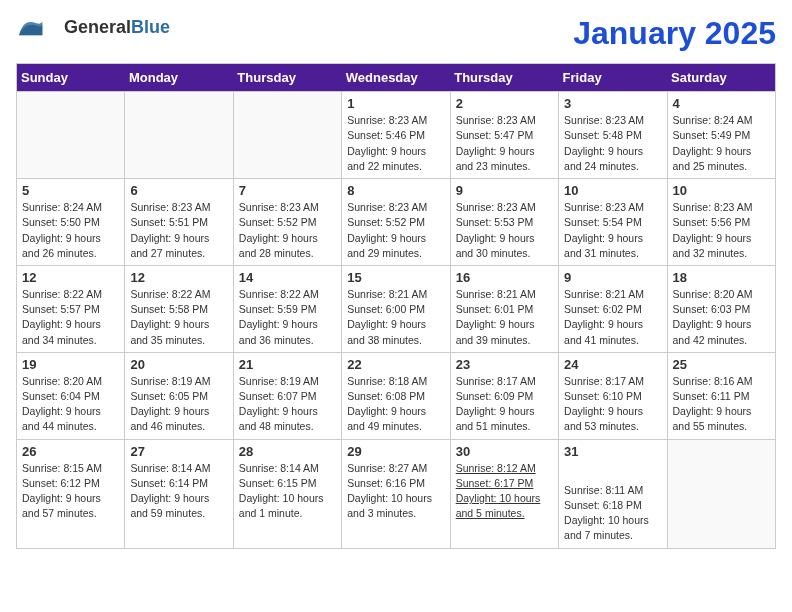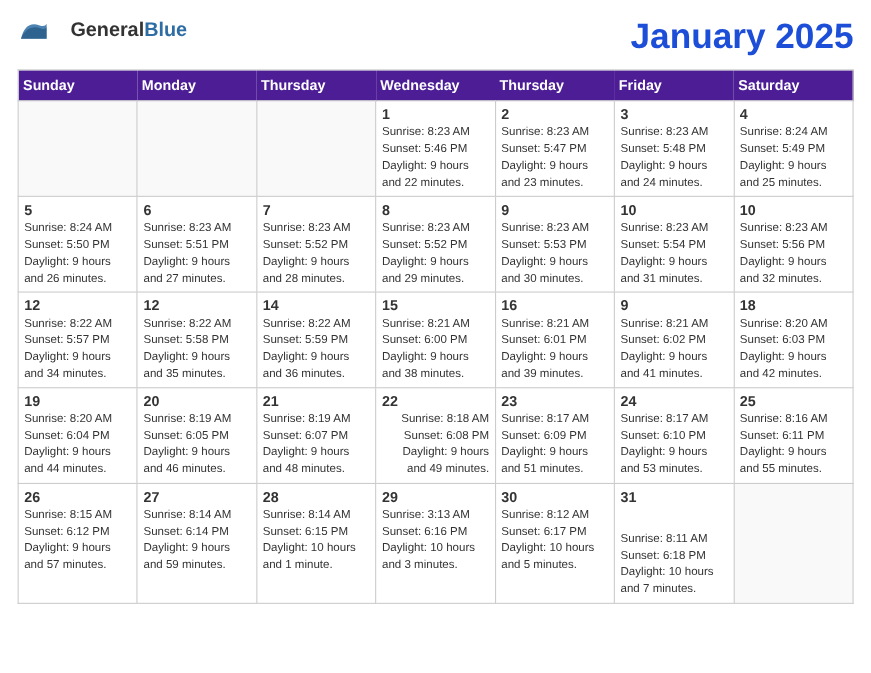--- a/index.html
+++ b/index.html
@@ -275,21 +275,21 @@
         </td>
         <td>
           <span class="day-number">21</span>
           <div class="day-info" style="white-space: pre-line;">Sunrise: 8:19 AM
 Sunset: 6:07 PM
 Daylight: 9 hours
 and 48 minutes.</div>
         </td>
         <td>
           <span class="day-number">22</span>
-          <div class="day-info" style="white-space: pre-line; text-align: right;">Sunrise: 8:18 AM
+          <div class="day-info" style="white-space: pre-line;">Sunrise: 8:18 AM
 Sunset: 6:08 PM
 Daylight: 9 hours
 and 49 minutes.</div>
         </td>
         <td>
           <span class="day-number">23</span>
           <div class="day-info" style="white-space: pre-line;">Sunrise: 8:17 AM
 Sunset: 6:09 PM
 Daylight: 9 hours
 and 51 minutes.</div>
@@ -326,28 +326,28 @@
         </td>
         <td>
           <span class="day-number">28</span>
           <div class="day-info" style="white-space: pre-line;">Sunrise: 8:14 AM
 Sunset: 6:15 PM
 Daylight: 10 hours
 and 1 minute.</div>
         </td>
         <td>
           <span class="day-number">29</span>
-          <div class="day-info" style="white-space: pre-line;">Sunrise: 3:13 AM
+          <div class="day-info" style="white-space: pre-line;">Sunrise: 8:27 AM
 Sunset: 6:16 PM
 Daylight: 10 hours
 and 3 minutes.</div>
         </td>
         <td>
           <span class="day-number">30</span>
-          <div class="day-info" style="white-space: pre-line;">Sunrise: 8:12 AM
+          <div class="day-info" style="white-space: pre-line; text-decoration: underline;">Sunrise: 8:12 AM
 Sunset: 6:17 PM
 Daylight: 10 hours
 and 5 minutes.</div>
         </td>
         <td>
           <span class="day-number">31</span>
           <div class="day-info" style="white-space: pre-line; margin-top: 24px;">Sunrise: 8:11 AM
 Sunset: 6:18 PM
 Daylight: 10 hours
 and 7 minutes.</div>

